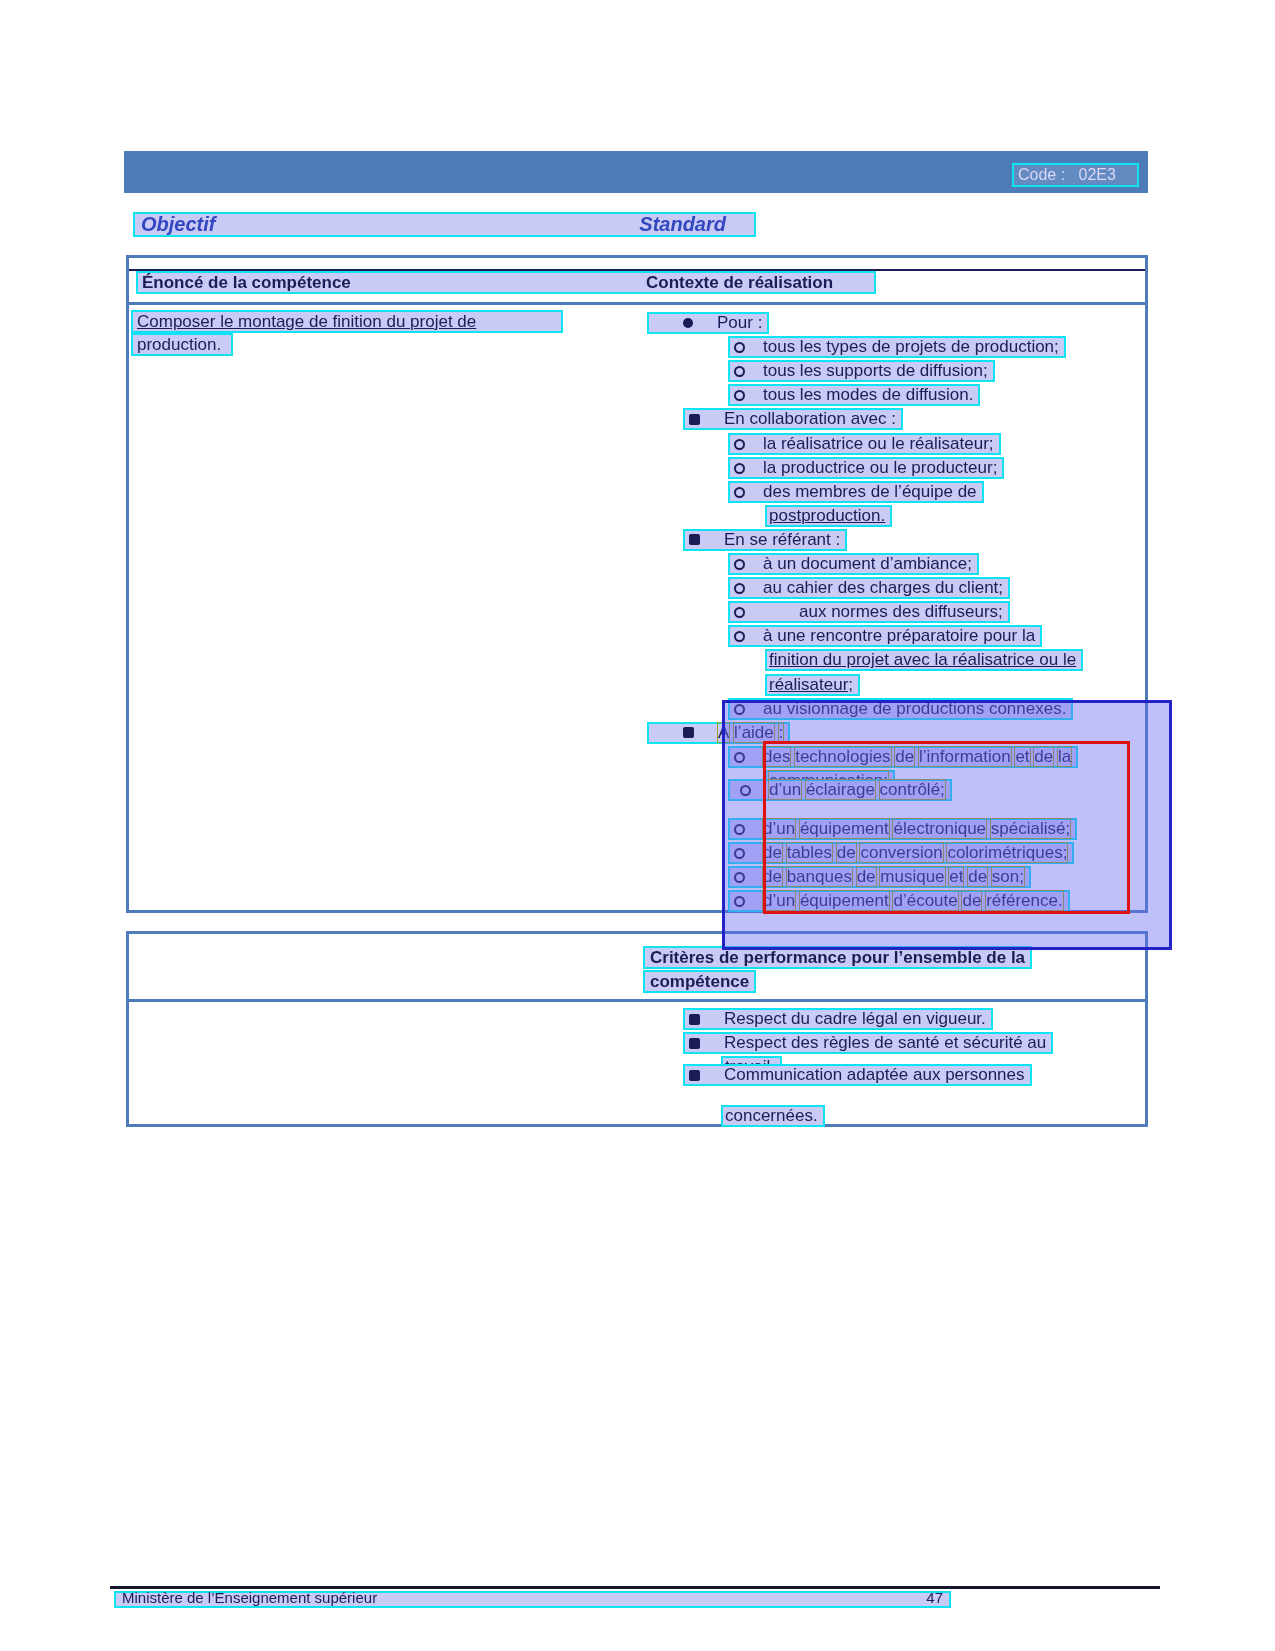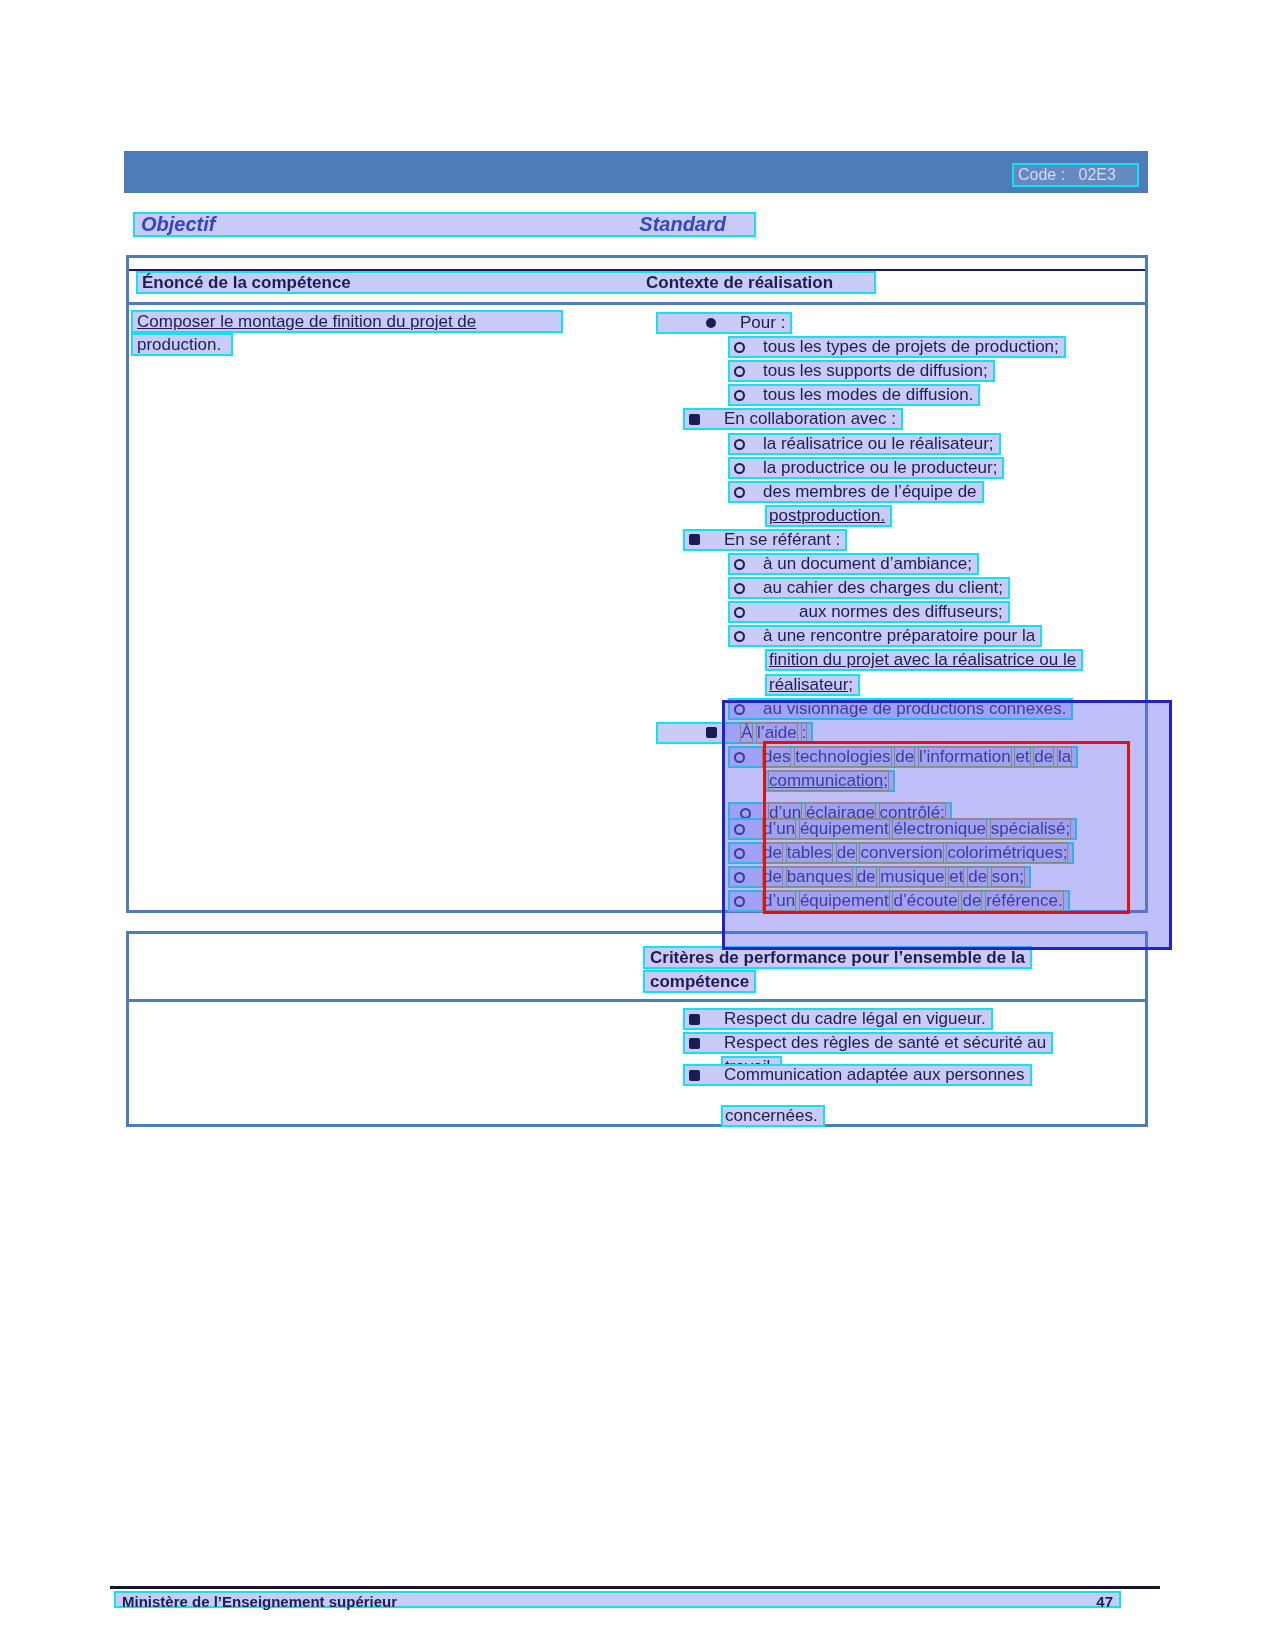--- a/index.html
+++ b/index.html
@@ -42,39 +42,39 @@
   
   .list{position:absolute;}
   .list-t1{left:514px;top:54px;width:508px;height:605px;}
   .list-t2{left:514px;top:74px;width:508px;height:122px;}
   .line{
     position:absolute;display:flex;align-items:center;height:22px;
     background:#cacaf6;border:2px solid #0fe3f2;box-sizing:border-box;
     white-space:nowrap;padding:0 5px 0 2px;font-size:17px;
   }
   .line.l1{left:40px;}
-  .line.l1.wide{left:13px;padding-left:46px;justify-content:center;}
+  .line.l1.wide{left:4px;padding-left:32px;justify-content:center;}
   .line.l2{left:85px;}
   .line.l2c{left:122px;text-decoration:underline;}
   .line.l1c{left:78px;}
   .m1{flex:0 0 auto;width:11px;height:11px;background:#1b1b55;border-radius:2px;margin:0 24px 0 2px;}
   .m1.dot{border-radius:50%;width:10px;height:10px;}
   .m2{flex:0 0 auto;width:7px;height:7px;border:2px solid #1b1b55;border-radius:50%;margin:1px 18px 0 2px;background:transparent;}
   .wb{outline:1.5px solid #a1a01c;}
   
   .selection-box{
     left:722px;top:700px;width:450px;height:250px;
     background:rgba(102,102,240,0.42);border:3px solid #2222c8;z-index:5;
   }
   .red-box{left:763px;top:741px;width:367px;height:173px;border:3px solid #e01111;z-index:6;background:transparent;}
   
   .footer-rule{left:110px;top:1586px;width:1050px;height:3px;background:#15152e;}
   .footer-bar{
-    left:114px;top:1591px;width:1007px;height:17px;background:#cacaf6;border:2px solid #0fe3f2;
-    display:flex;align-items:flex-start;justify-content:space-between;padding:0 6px;font-size:15px;font-weight:bold;
+    left:114px;top:1591px;width:837px;height:17px;background:#cacaf6;border:2px solid #0fe3f2;
+    display:flex;align-items:flex-end;justify-content:space-between;padding:0 6px;font-size:15px;
   }
 </style>
 </head>
 <body>
 
 <div class="abs band">
   <div class="abs code-badge" style="left:888px;top:12px;">
     <span>Code :   02E3</span>
   </div>
 </div>
@@ -167,21 +167,21 @@
         <span class="m1"></span>
         <span><span class="wb">À</span> <span class="wb">l’aide</span> <span class="wb">:</span></span>
       </div>
       <div class="line l2" style="top: 433.8px;">
         <span class="m2"></span>
         <span><span class="wb">des</span> <span class="wb">technologies</span> <span class="wb">de</span> <span class="wb">l’information</span> <span class="wb">et</span> <span class="wb">de</span> <span class="wb">la</span></span>
       </div>
       <div class="line l2c" style="top: 457.9px;">
         <span><span class="wb">communication;</span></span>
       </div>
-      <div class="line l2" style="top: 490px; padding-left: 8px;">
+      <div class="line l2" style="top: 467px; padding-left: 8px;">
         <span class="m2"></span>
         <span><span class="wb">d’un</span> <span class="wb">éclairage</span> <span class="wb">contrôlé;</span></span>
       </div>
       <div class="line l2" style="top: 506.1px;">
         <span class="m2"></span>
         <span><span class="wb">d’un</span> <span class="wb">équipement</span> <span class="wb">électronique</span> <span class="wb">spécialisé;</span></span>
       </div>
       <div class="line l2" style="top: 530.2px;">
         <span class="m2"></span>
         <span><span class="wb">de</span> <span class="wb">tables</span> <span class="wb">de</span> <span class="wb">conversion</span> <span class="wb">colorimétriques;</span></span>

